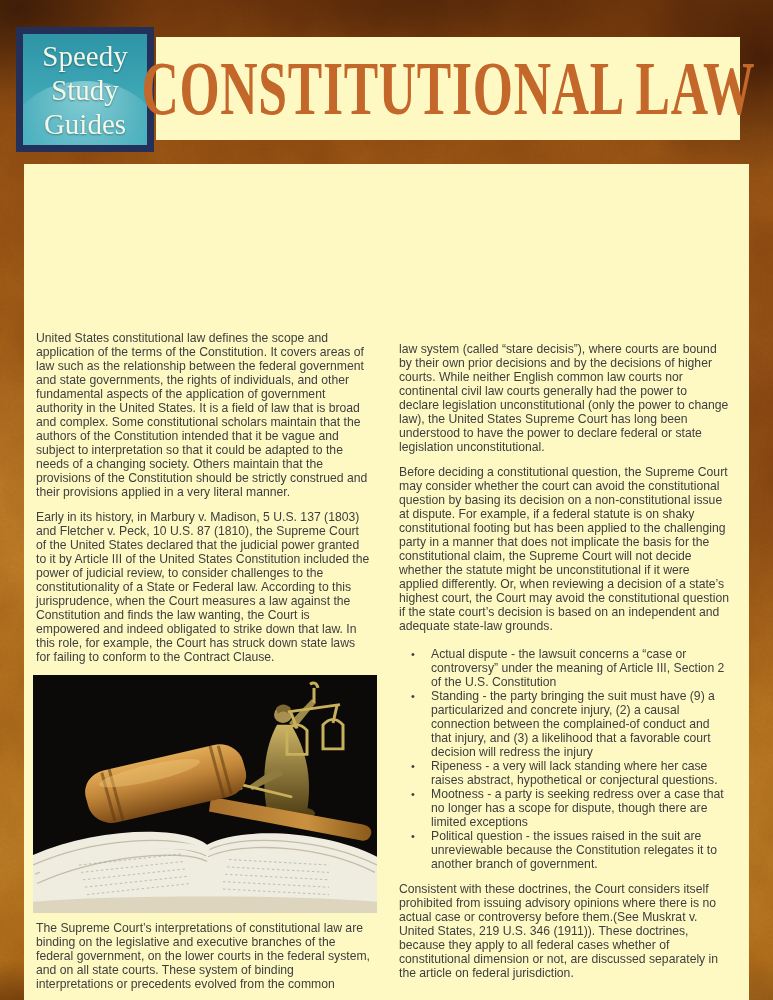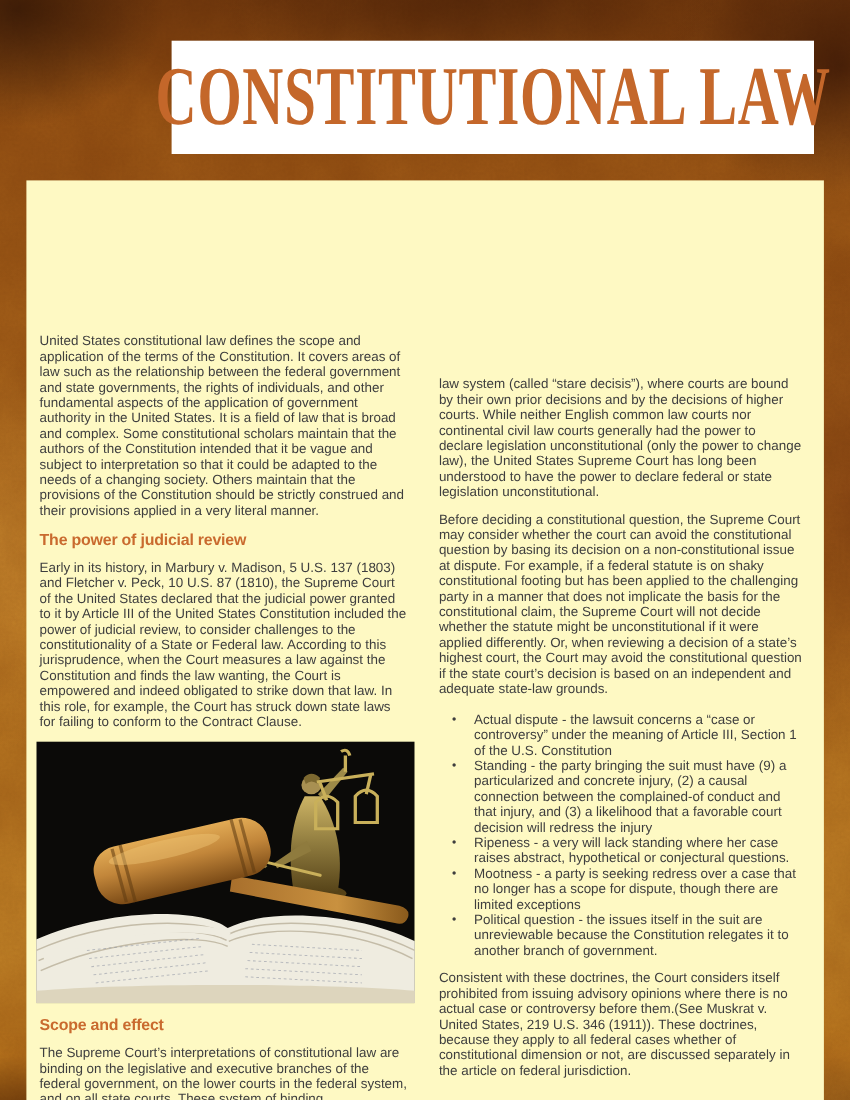--- a/index.html
+++ b/index.html
@@ -22,21 +22,21 @@
         background:#22305a;padding:7px;box-sizing:border-box;}
   .logo-inner{position:relative;width:100%;height:100%;overflow:hidden;
         background:linear-gradient(180deg,#2e94a6 0%,#3ba4b3 45%,#4db2bf 100%);
         display:flex;flex-direction:column;justify-content:center;align-items:center;}
   .logo-inner::after{content:"";position:absolute;left:-8%;right:-8%;top:42%;height:75%;
         border-radius:50% 50% 0 0/60% 60% 0 0;
         background:radial-gradient(ellipse at 50% 10%,rgba(188,233,236,.6),rgba(188,233,236,0) 75%);}
   .logo-line{position:relative;z-index:1;font-family:"Liberation Serif",serif;
         font-size:29px;line-height:34px;color:#f4f8e8;
         text-shadow:0 1px 2px rgba(10,45,55,.45);}
-  .banner{position:absolute;left:156px;top:37px;width:584px;height:103px;background:#ffffff;
+  .banner{position:absolute;left:156px;top:37px;width:584px;height:103px;background:#fef9c3;
         display:flex;align-items:center;justify-content:center;}
   .title{font-family:"Liberation Serif",serif;font-weight:bold;font-size:76px;
         color:#c4672a;transform:scaleX(.68);white-space:nowrap;letter-spacing:1px;}
   
   .content{position:absolute;left:24px;top:164px;width:725px;height:994px;background:#fef9c3;
         box-sizing:border-box;padding:11px 12px 0 12px;display:flex;gap:29px;overflow:hidden;align-items:center;}
   .col-left{width:334px;flex:none;}
   .col-right{width:331px;flex:none;}
   .content p{margin:0 0 11px;font-size:12.2px;line-height:14px;color:#3e3e3e;}
   .content h2{margin:12px 0 9px;font-size:14.5px;line-height:17px;color:#c96a2e;
@@ -60,30 +60,36 @@
       <feColorMatrix type="matrix" values="0 0 0 0 0.38  0 0 0 0 0.20  0 0 0 0 0.04  0.9 0.7 0 0 -0.15"></feColorMatrix>
       </filter>
     <filter id="fine">
         <feTurbulence type="fractalNoise" baseFrequency="0.35" numOctaves="2" seed="3"></feTurbulence>
       <feColorMatrix type="matrix" values="0 0 0 0 0.30  0 0 0 0 0.15  0 0 0 0 0.03  0.6 0.4 0 0 -0.1"></feColorMatrix>
       </filter>
     <rect width="773" height="1000" filter="url(#blotch)" opacity="0.55"></rect>
     <rect width="773" height="1000" filter="url(#fine)" opacity="0.22"></rect>
   </svg>
 
+  <div class="logo">
+    <div class="logo-inner">
+      <div class="logo-line">Speedy</div>
+      <div class="logo-line">Study</div>
+      <div class="logo-line">Guides</div>
+    </div>
+  </div>
 
   <div class="banner">
     <div class="title">CONSTITUTIONAL LAW</div>
   </div>
 
   <div class="content">
 
     <div class="col-left">
       <p class="first-p">United States constitutional law defines the scope and application of the terms of the Constitution. It covers areas of law such as the relationship between the federal government and state governments, the rights of individuals, and other fundamental aspects of the application of government authority in the United States. It is a field of law that is broad and complex. Some constitutional scholars maintain that the authors of the Constitution intended that it be vague and subject to interpretation so that it could be adapted to the needs of a changing society. Others maintain that the provisions of the Constitution should be strictly construed and their provisions applied in a very literal manner.</p>
-      <h2>The power of judicial review</h2>
       <p>Early in its history, in Marbury v. Madison, 5 U.S. 137 (1803) and Fletcher v. Peck, 10 U.S. 87 (1810), the Supreme Court of the United States declared that the judicial power granted to it by Article III of the United States Constitution included the power of judicial review, to consider challenges to the constitutionality of a State or Federal law. According to this jurisprudence, when the Court measures a law against the Constitution and finds the law wanting, the Court is empowered and indeed obligated to strike down that law. In this role, for example, the Court has struck down state laws for failing to conform to the Contract Clause.</p>
 
       <figure class="photo">
         <svg width="344" height="238" viewBox="0 0 344 258" preserveAspectRatio="none" aria-hidden="true">
           <defs>
             <linearGradient id="gavelHead" x1="0" y1="0" x2="0" y2="1">
               <stop offset="0" stop-color="#e2ab55"></stop>
                 <stop offset=".45" stop-color="#c2863a"></stop>
                 <stop offset="1" stop-color="#7a4a16"></stop>
             </linearGradient>
@@ -151,46 +157,45 @@
             <g transform="rotate(-14 128 120)">
               <rect x="52" y="90" width="162" height="58" rx="24" fill="url(#gavelHead)"></rect>
               <path d="M74,92 L74,146 M82,90 L82,148 M186,90 L186,148 M194,92 L194,146" stroke="#5e3a10" stroke-width="3" opacity=".55"></path>
               <ellipse cx="120" cy="104" rx="52" ry="9" fill="#f0c675" opacity=".45"></ellipse>
             </g>
             <path d="M6,212 C70,184 150,178 175,192" stroke="#efece0" stroke-width="7" fill="none"></path>
           </g>
         </svg>
       </figure>
 
-      <h2>Scope and effect</h2>
       <p>The Supreme Court’s interpretations of constitutional law are binding on the legislative and executive branches of the federal government, on the lower courts in the federal system, and on all state courts. These system of binding interpretations or precedents evolved from the common</p>
     </div>
 
     <div class="col-right">
       <p class="first-p">law system (called “stare decisis”), where courts are bound by their own prior decisions and by the decisions of higher courts. While neither English common law courts nor continental civil law courts generally had the power to declare legislation unconstitutional (only the power to change law), the United States Supreme Court has long been understood to have the power to declare federal or state legislation unconstitutional.</p>
       <p>Before deciding a constitutional question, the Supreme Court may consider whether the court can avoid the constitutional question by basing its decision on a non-constitutional issue at dispute. For example, if a federal statute is on shaky constitutional footing but has been applied to the challenging party in a manner that does not implicate the basis for the constitutional claim, the Supreme Court will not decide whether the statute might be unconstitutional if it were applied differently. Or, when reviewing a decision of a state’s highest court, the Court may avoid the constitutional question if the state court’s decision is based on an independent and adequate state-law grounds.</p>
       <ul class="doctrines">
         <li>
           <span class="bullet">•</span>
-          <span>Actual dispute - the lawsuit concerns a “case or controversy” under the meaning of Article III, Section 1 of the U.S. Constitution</span>
+          <span>Actual dispute - the lawsuit concerns a “case or controversy” under the meaning of Article III, Section 2 of the U.S. Constitution</span>
         </li>
         <li>
           <span class="bullet">•</span>
           <span>Standing - the party bringing the suit must have (9) a particularized and concrete injury, (2) a causal connection between the complained-of conduct and that injury, and (3) a likelihood that a favorable court decision will redress the injury</span>
         </li>
         <li>
           <span class="bullet">•</span>
           <span>Ripeness - a very will lack standing where her case raises abstract, hypothetical or conjectural questions.</span>
         </li>
         <li>
           <span class="bullet">•</span>
           <span>Mootness - a party is seeking redress over a case that no longer has a scope for dispute, though there are limited exceptions</span>
         </li>
         <li>
           <span class="bullet">•</span>
-          <span>Political question - the issues itself in the suit are unreviewable because the Constitution relegates it to another branch of government.</span>
+          <span>Political question - the issues raised in the suit are unreviewable because the Constitution relegates it to another branch of government.</span>
         </li>
       </ul>
       <p>Consistent with these doctrines, the Court considers itself prohibited from issuing advisory opinions where there is no actual case or controversy before them.(See Muskrat v. United States, 219 U.S. 346 (1911)). These doctrines, because they apply to all federal cases whether of constitutional dimension or not, are discussed separately in the article on federal jurisdiction.</p>
     </div>
 
   </div>
 </div>
 
 </body></html>

